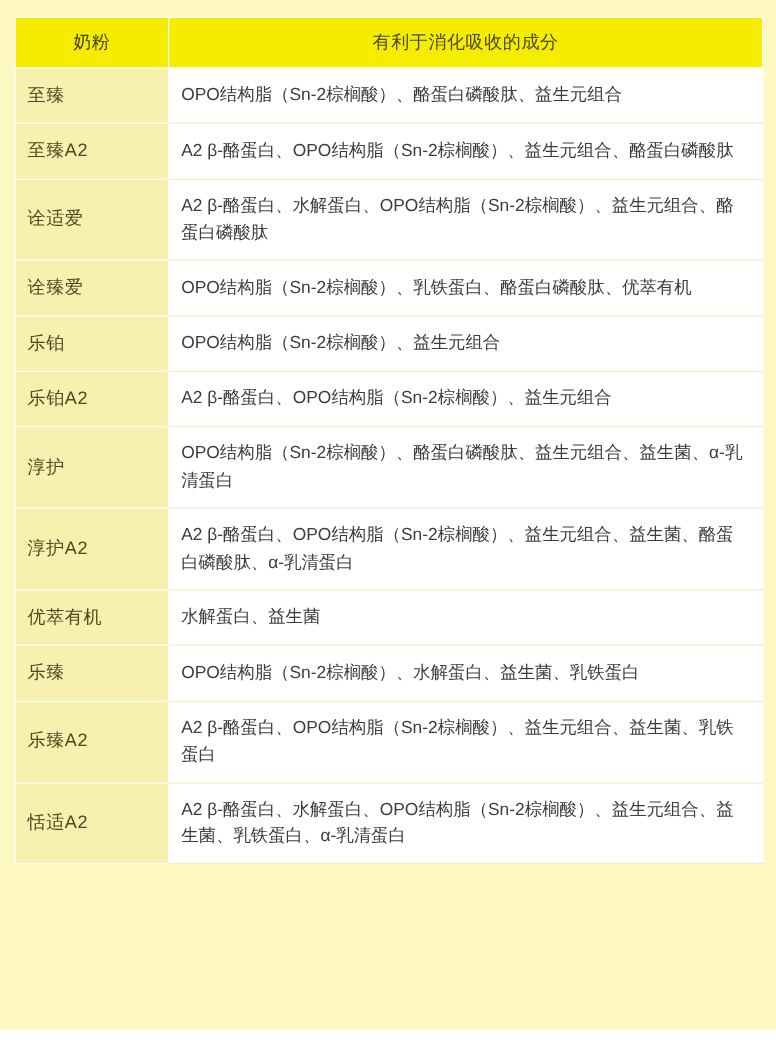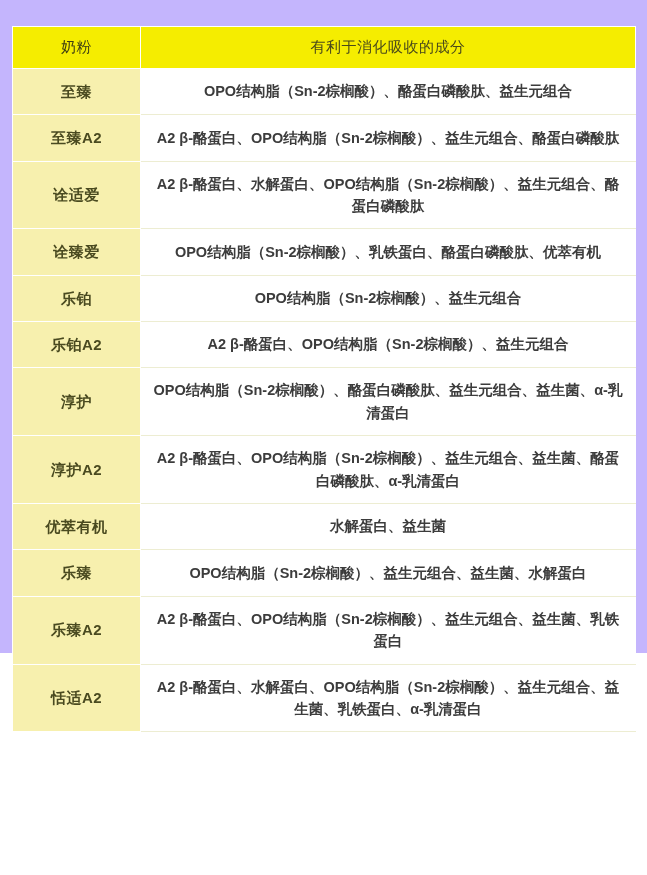--- a/index.html
+++ b/index.html
@@ -8,24 +8,24 @@
     background: #ffffff;
   }
   body {
     width: 647px;
     height: 875px;
     font-family: "Liberation Sans", "DejaVu Sans", sans-serif;
     color: #3a3a3a;
   }
   .sheet {
     width: 647px;
-    height: 653px;
+    height: 858px;
     box-sizing: border-box;
-    padding: 26px 12px 12px 12px;
-    background: #c4b5fd;
+    padding: 14px 12px 12px 12px;
+    background: #fef9c3;
   }
   table.ingredients {
     border-collapse: collapse;
     width: 623px;
     table-layout: fixed;
   }
   table.ingredients col.c1 { width: 128px; }
   table.ingredients col.c2 { width: 495px; }
 
   thead th {
@@ -40,22 +40,21 @@
   }
   thead th.head-name {
     color: #3f3f12;
   }
   tbody td {
     border: 1px solid #ffffff;
     padding: 11px 10px;
     font-size: 14.5px;
     line-height: 1.55;
     vertical-align: middle;
-    text-align: center;
-    font-weight: bold;
+    text-align: left;
   }
   tbody td.name {
     background: #f7f0ae;
     color: #4a4a20;
     font-size: 15px;
     letter-spacing: 0.5px;
   }
   tbody td.desc {
     background: #ffffff;
     color: #3c3c3c;
@@ -113,21 +112,21 @@
       <tr>
         <td class="name">淳护A2</td>
         <td class="desc">A2 β-酪蛋白、OPO结构脂（Sn-2棕榈酸）、益生元组合、益生菌、酪蛋白磷酸肽、α-乳清蛋白</td>
       </tr>
       <tr>
         <td class="name">优萃有机</td>
         <td class="desc">水解蛋白、益生菌</td>
       </tr>
       <tr>
         <td class="name">乐臻</td>
-        <td class="desc">OPO结构脂（Sn-2棕榈酸）、益生元组合、益生菌、水解蛋白</td>
+        <td class="desc">OPO结构脂（Sn-2棕榈酸）、水解蛋白、益生菌、乳铁蛋白</td>
       </tr>
       <tr>
         <td class="name">乐臻A2</td>
         <td class="desc">A2 β-酪蛋白、OPO结构脂（Sn-2棕榈酸）、益生元组合、益生菌、乳铁蛋白</td>
       </tr>
       <tr>
         <td class="name">恬适A2</td>
         <td class="desc">A2 β-酪蛋白、水解蛋白、OPO结构脂（Sn-2棕榈酸）、益生元组合、益生菌、乳铁蛋白、α-乳清蛋白</td>
       </tr>
     </tbody>

